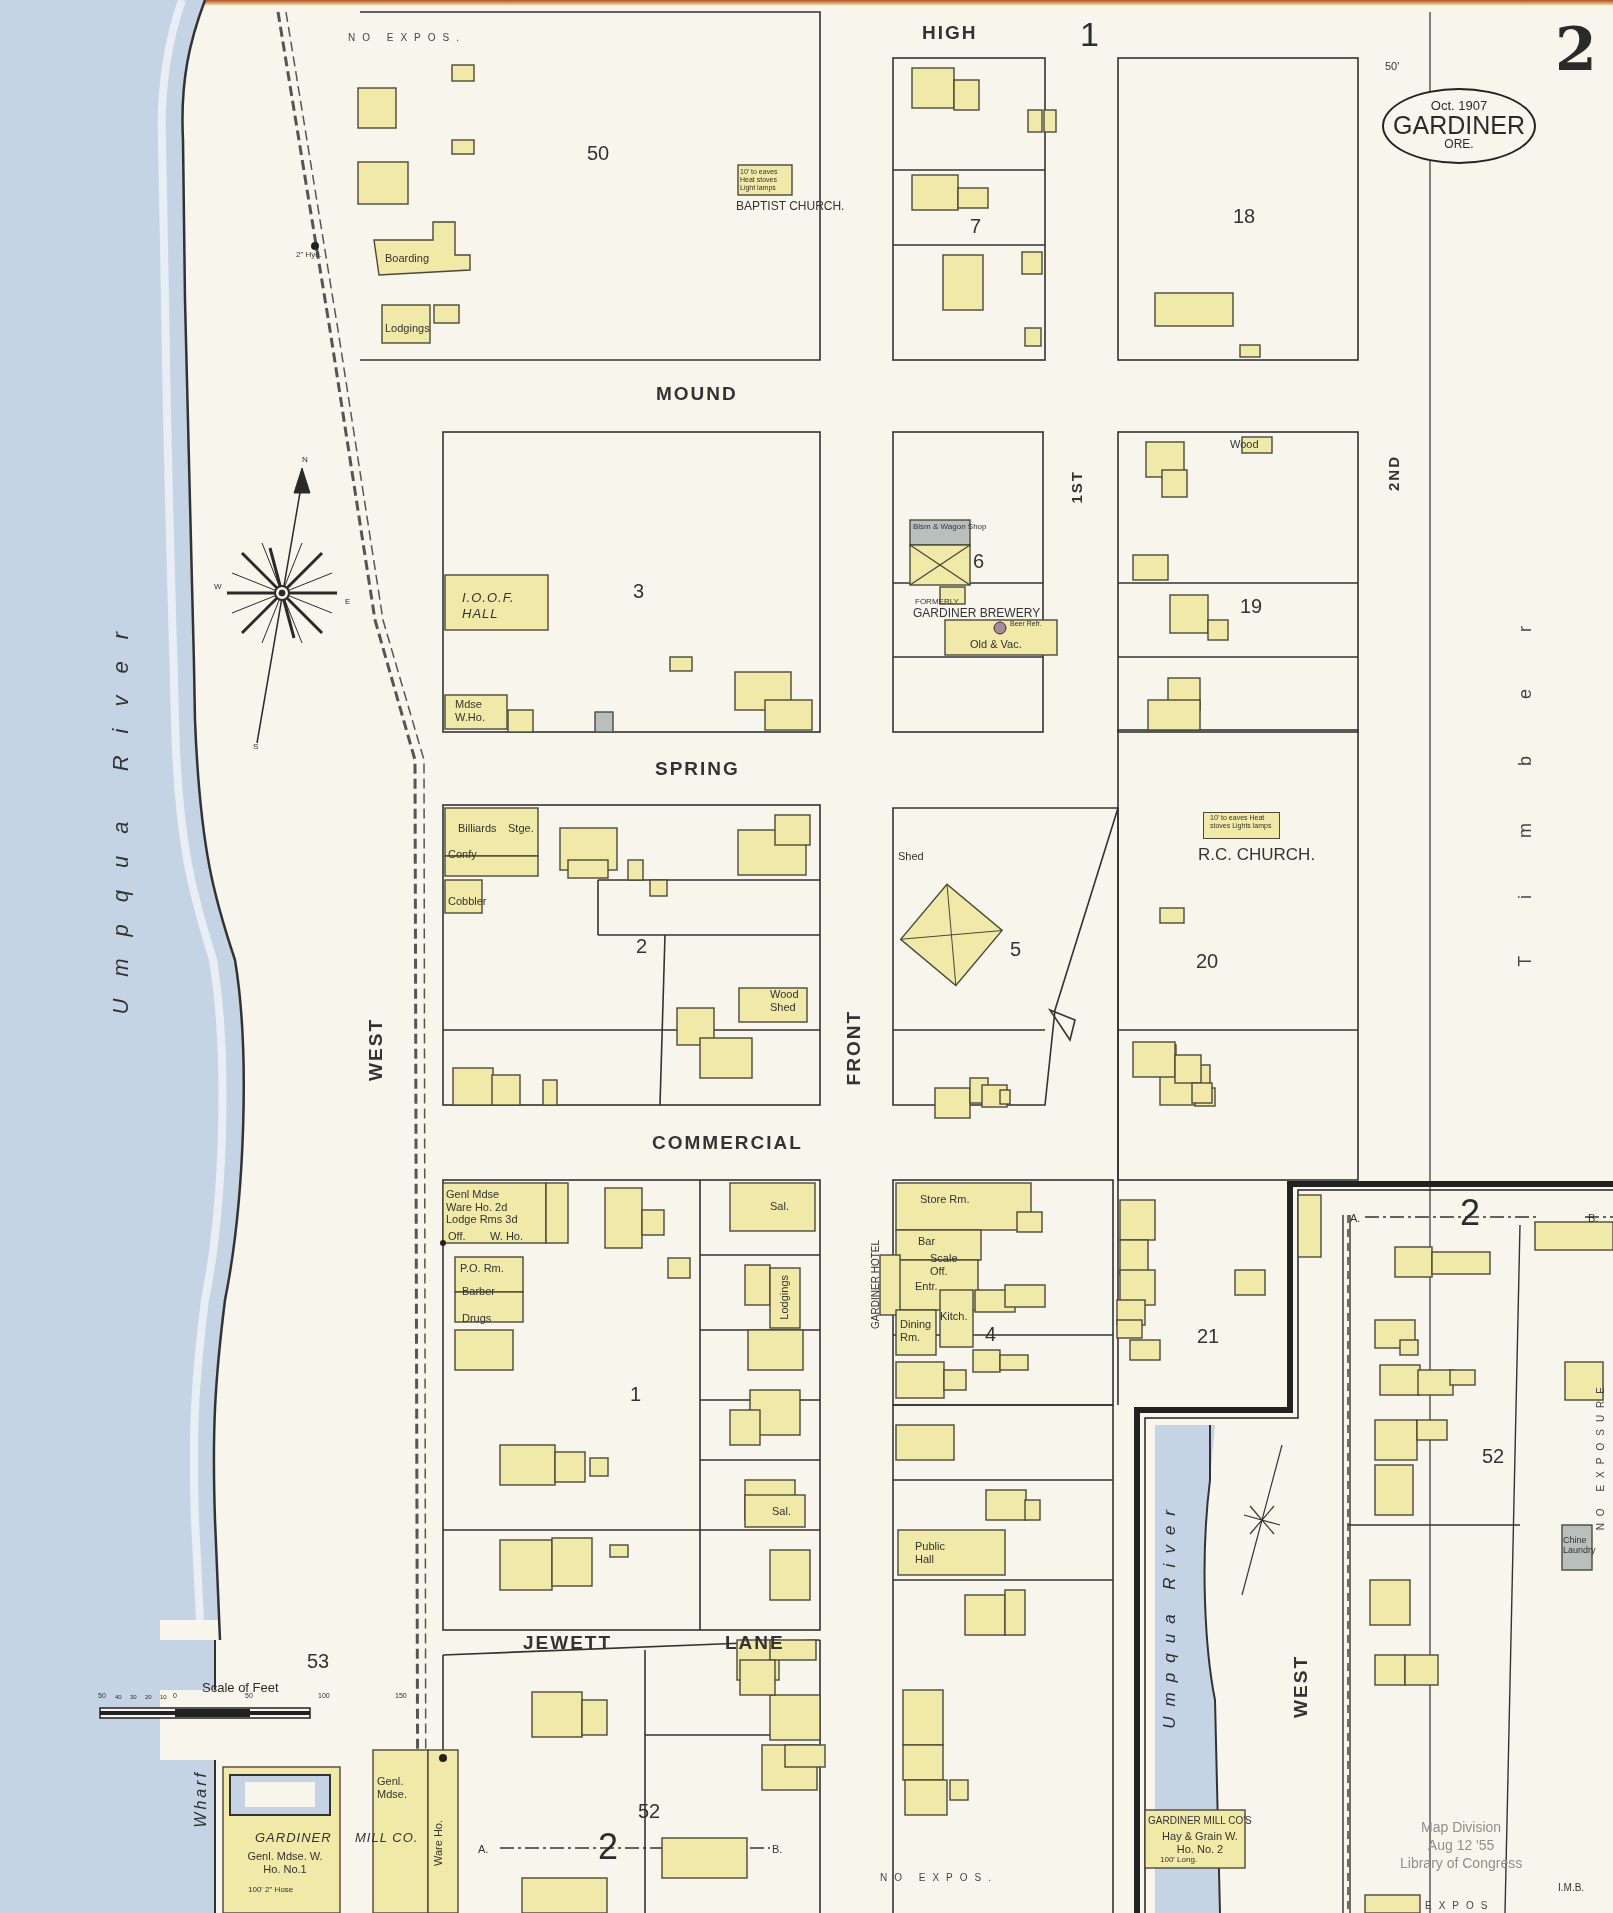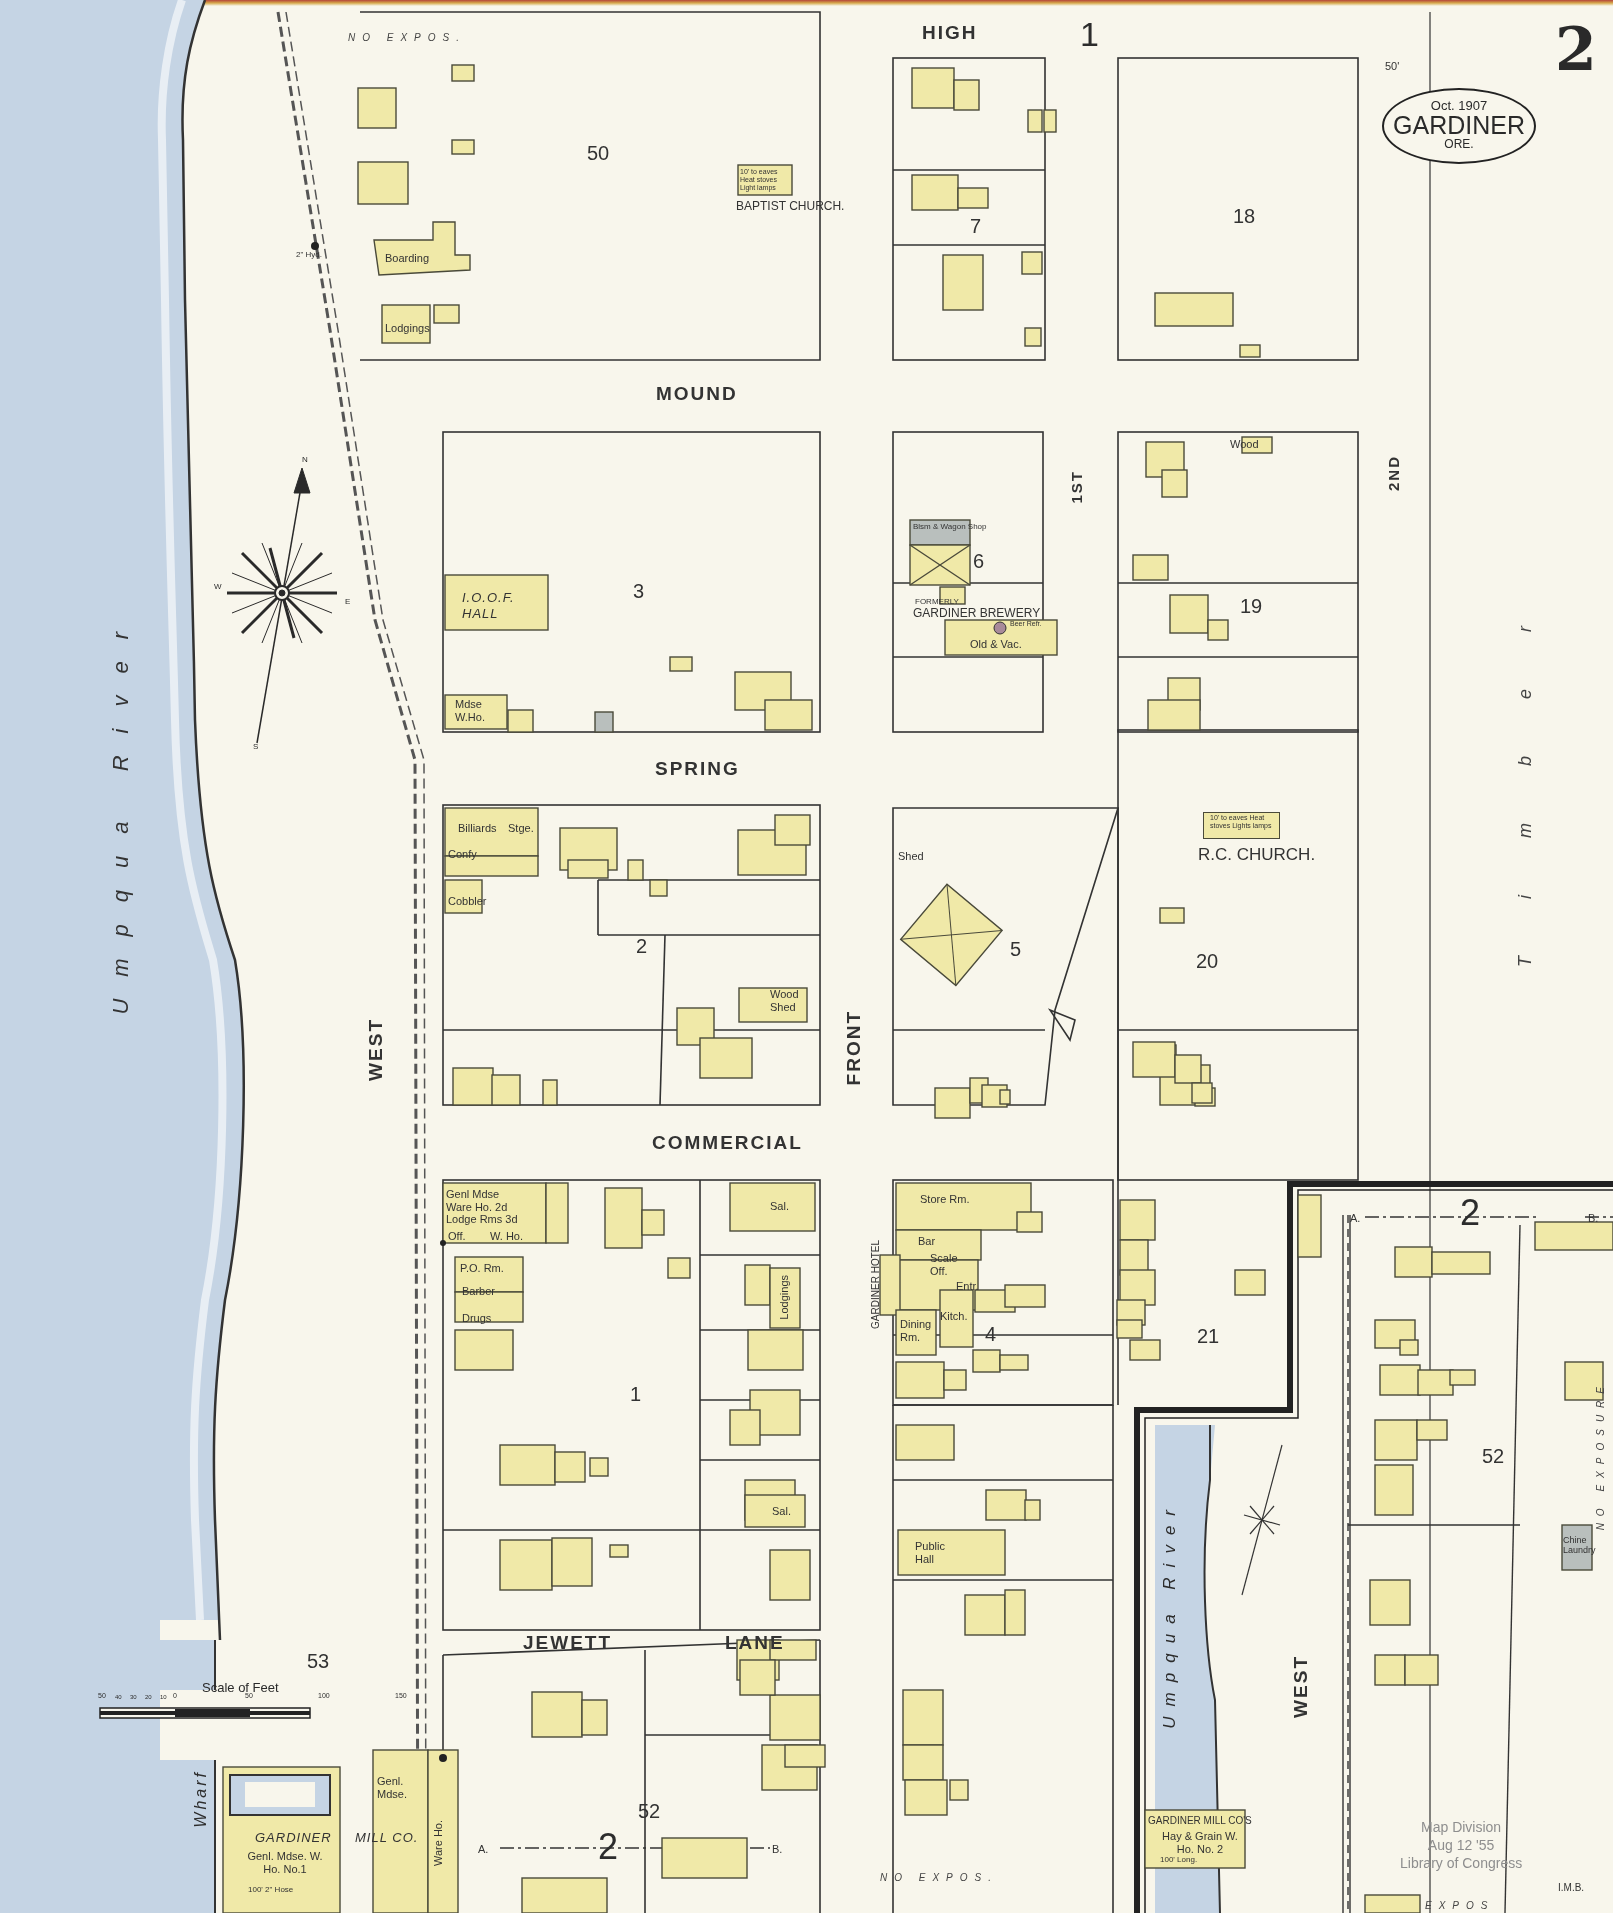--- a/index.html
+++ b/index.html
@@ -14,21 +14,21 @@
   .block{font-size:20px;color:#333;}
   .bldg{font-size:11px;color:#333;line-height:1.15;}
   .bldgL{font-size:13px;font-style:italic;color:#333;letter-spacing:1px;line-height:1.2;}
   .title-oval{position:absolute;left:1382px;top:88px;width:150px;height:72px;border:2.5px solid #222;border-radius:50%;text-align:center;background:#f8f6ec;}
   .title-oval .d{font-size:13px;margin-top:8px;}
   .title-oval .n{font-size:25px;line-height:24px;letter-spacing:0;}
   .title-oval .s{font-size:12px;}
   .sheet{position:absolute;left:1555px;top:14px;font-family:"DejaVu Serif",serif;font-weight:bold;font-size:60px;color:#2a2a2a;}
   .stamp{position:absolute;left:1400px;top:1818px;text-align:center;color:#8e8e8e;font-size:14px;line-height:18px;}
   .scale-title{position:absolute;left:202px;top:1680px;font-size:13px;}
-  .expos{font-size:10px;letter-spacing:7px;font-style:italic;color:#444;}
+  .expos{font-size:10px;letter-spacing:7px;color:#444;}
 </style>
 </head>
 <body>
 
 <div id="map">
   <div class="topband"></div>
   <div class="leftband"></div>
 
   <svg width="1613" height="1913" viewBox="0 0 1613 1913">
     <defs>
@@ -389,21 +389,21 @@
   <div class="lbl bldg" style="left:490px;top:1230px">W. Ho.</div>
   <div class="lbl bldg" style="left:460px;top:1262px">P.O. Rm.</div>
   <div class="lbl bldg" style="left:462px;top:1285px">Barber</div>
   <div class="lbl bldg" style="left:462px;top:1312px">Drugs</div>
   <div class="lbl bldg" style="left:770px;top:1200px">Sal.</div>
   <div class="lbl bldg" style="left:772px;top:1505px">Sal.</div>
   <div class="lbl bldg street-v" style="left:778px;top:1275px">Lodgings</div>
   <div class="lbl bldg" style="left:920px;top:1193px">Store Rm.</div>
   <div class="lbl bldg" style="left:918px;top:1235px">Bar</div>
   <div class="lbl bldg" style="left:930px;top:1252px;width:40px;white-space:normal">Scale Off.</div>
-  <div class="lbl bldg" style="left:956px;top:1280px">Entr.</div>
+  <div class="lbl bldg" style="left:915px;top:1280px">Entr.</div>
   <div class="lbl bldg" style="left:900px;top:1318px;width:35px;white-space:normal">Dining Rm.</div>
   <div class="lbl bldg" style="left:940px;top:1310px">Kitch.</div>
   <div class="lbl bldg street-v" style="left:870px;top:1240px;font-size:10px">GARDINER HOTEL</div>
   <div class="lbl bldg" style="left:915px;top:1540px;width:40px;white-space:normal">Public Hall</div>
   <div class="lbl bldgL" style="left:255px;top:1830px">GARDINER</div>
   <div class="lbl bldgL" style="left:355px;top:1830px">MILL CO.</div>
   <div class="lbl bldg" style="left:240px;top:1850px;width:90px;white-space:normal;text-align:center">Genl. Mdse. W. Ho. No.1</div>
   <div class="lbl bldg" style="left:248px;top:1885px;font-size:8px">100' 2" Hose</div>
   <div class="lbl bldg" style="left:377px;top:1775px;width:40px;white-space:normal">Genl. Mdse.</div>
   <div class="lbl bldg street-v" style="left:432px;top:1820px">Ware Ho.</div>

